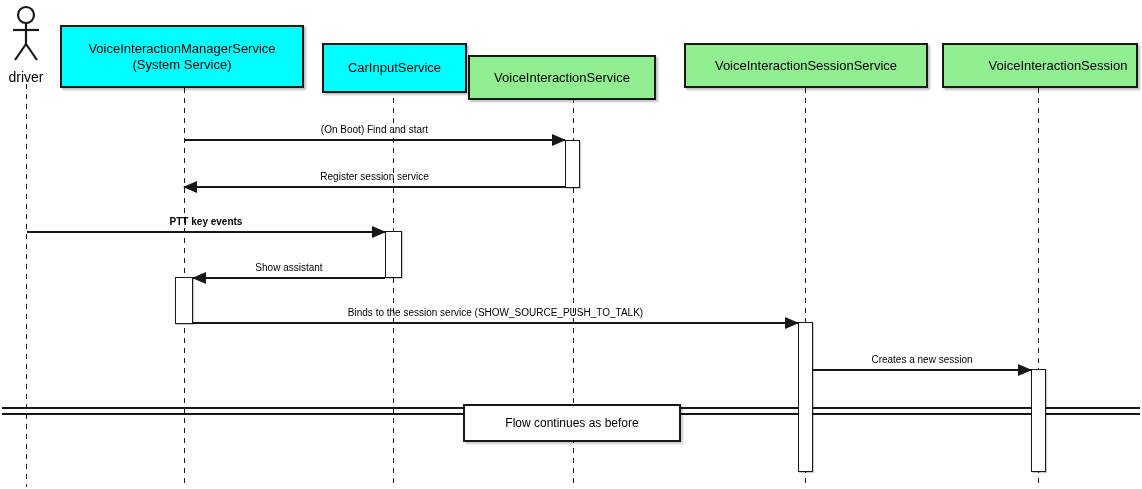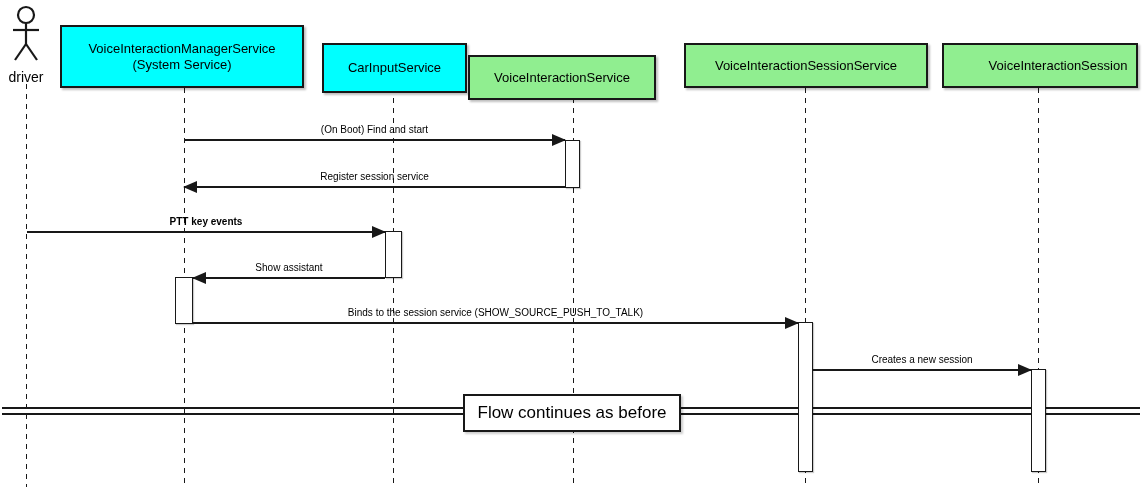--- a/index.html
+++ b/index.html
@@ -32,23 +32,23 @@
   
   .message{position:absolute;z-index:4;font-size:10px;}
   .msg-label{text-align:center;line-height:15px;margin-bottom:2px;white-space:nowrap;}
   .msg-line{position:relative;height:2px;background:#181818;}
   .arr{position:absolute;width:0;height:0;top:50%;transform:translateY(-50%);}
   .arr-r{right:-1px;border-left:14px solid #181818;border-top:6px solid transparent;border-bottom:6px solid transparent;}
   .arr-l{left:-1px;border-right:14px solid #181818;border-top:6px solid transparent;border-bottom:6px solid transparent;}
   
   .divider-line{position:absolute;left:2px;width:1138px;height:2px;background:#181818;z-index:2;}
   .divider-box{
-    position:absolute;left:463px;top:394px;width:218px;height:38px;box-sizing:border-box;
+    position:absolute;left:463px;top:404px;width:218px;height:38px;box-sizing:border-box;
     background:#fff;border:2px solid #181818;z-index:5;box-shadow:2px 2px 2px rgba(0,0,0,0.2);
-    display:flex;align-items:center;justify-content:center;font-size:17px;
+    display:flex;align-items:center;justify-content:center;font-size:12px;
   }
   
   .actor{position:absolute;left:2px;top:4px;width:48px;z-index:5;text-align:center;}
   .actor-label{font-size:14px;line-height:16px;margin-top:1px;}
 </style>
 </head>
 <body>
 
 <div class="canvas">
 

